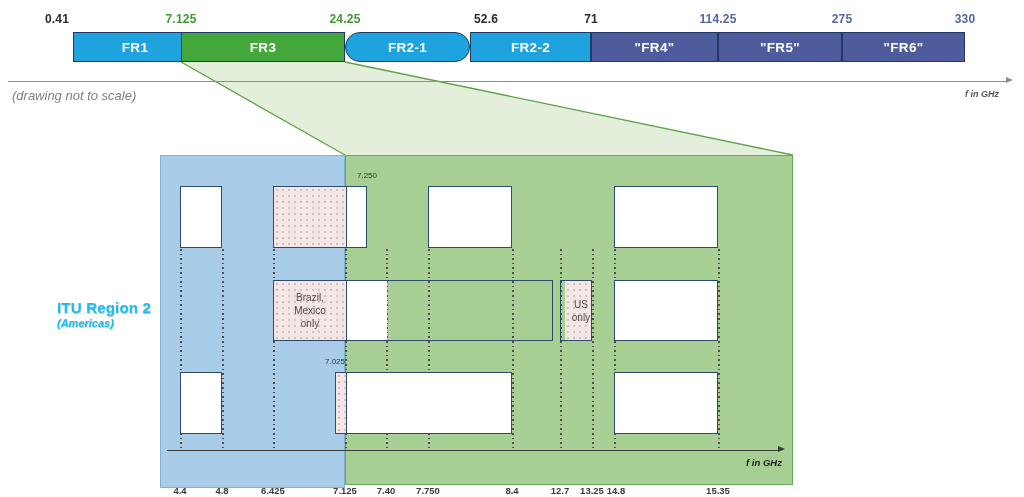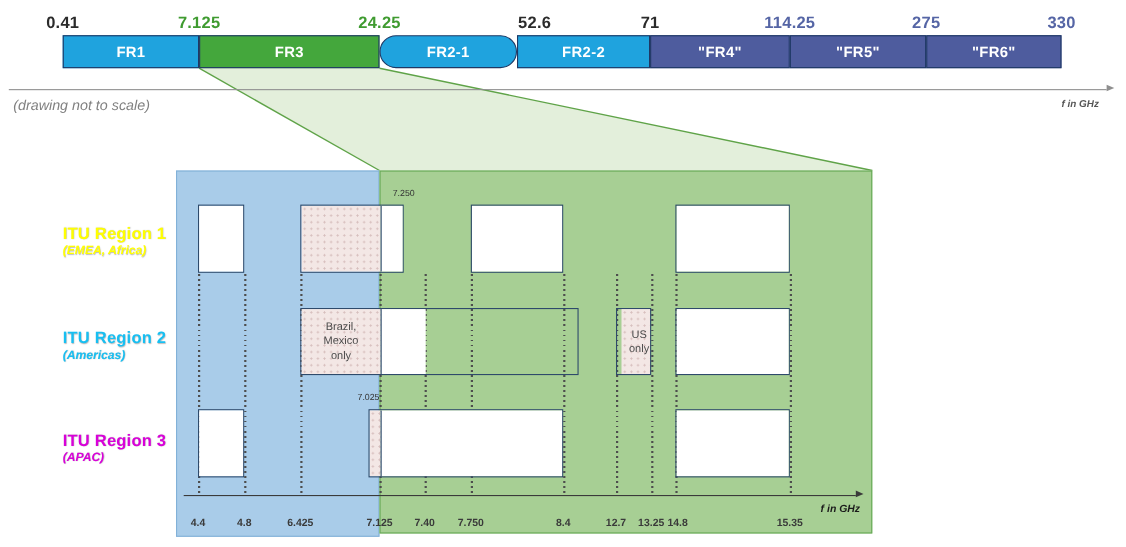--- a/index.html
+++ b/index.html
@@ -1,19 +1,19 @@
 <!DOCTYPE html>
 <html><head>
 <meta charset="utf-8">
 <style>
   html,body{margin:0;padding:0;background:#fff}
   #stage{position:relative;width:1024px;height:497px;background:#fff;overflow:hidden;
          font-family:"Liberation Sans",sans-serif}
   .abs{position:absolute}
-  .top-tick{top:12px;font-size:15px;font-weight:bold;transform:translateX(-50%);letter-spacing:.2px;z-index:2}
+  .top-tick{top:12px;font-size:12px;font-weight:bold;transform:translateX(-50%);letter-spacing:.2px;z-index:2}
   .band{top:32px;height:30px;border:1.2px solid #1F3864;box-sizing:border-box;display:flex;
         align-items:center;justify-content:center;color:#fff;font-weight:bold;font-size:13.5px;
         letter-spacing:.3px;z-index:1}
   .hline{height:1.3px;background:#8f8f8f;z-index:5}
   .hline.dark{background:#3a3a3a}
   .arrow-r{width:0;height:0;border-left:7px solid #8f8f8f;border-top:3.5px solid transparent;
            border-bottom:3.5px solid transparent;z-index:5}
   .arrow-r.dark{border-left-color:#3a3a3a}
   .note{font-size:13px;font-style:italic;color:#808080;z-index:5}
   .fghz{font-size:9px;font-style:italic;font-weight:bold;color:#555;z-index:5}
@@ -23,21 +23,21 @@
   .seg{position:absolute;top:0;bottom:0;box-sizing:border-box}
   .f-white{background:#fff}
   .f-pink{background-color:#F3E7E5;
           background-image:radial-gradient(rgba(170,125,125,.38) .8px,transparent 1.1px);
           background-size:6px 6px}
   .f-hatch{background-color:#fff;
            background-image:repeating-linear-gradient(135deg,rgba(210,130,130,.38) 0 1px,transparent 1px 9px)}
   .seg-label{position:absolute;inset:0;display:flex;align-items:center;justify-content:center;
              text-align:center;font-size:10px;color:#4a4a4a;white-space:pre-line;line-height:1.3}
   .box-top-label{font-size:8px;color:#333;transform:translateX(-50%);z-index:3}
-  .axis-tick{top:470px;font-size:9.5px;font-weight:bold;color:#3a3a3a;transform:translateX(-50%);z-index:5}
+  .axis-tick{top:485px;font-size:9.5px;font-weight:bold;color:#3a3a3a;transform:translateX(-50%);z-index:5}
   .region-label{z-index:3;text-shadow:.5px .5px 1px rgba(130,130,130,.55)}
   .region-title{font-size:15px;font-weight:bold;line-height:17px;letter-spacing:.2px}
   .region-sub{font-size:11px;font-weight:bold;font-style:italic;line-height:14px}
 </style>
 </head>
 <body>
 
 <div id="stage">
   <div class="abs note" style="left:12px;top:88px">(drawing not to scale)</div>
   <div class="abs hline" style="left:8px;top:81px;width:998px"></div>
@@ -48,21 +48,21 @@
   <div class="abs arrow-r dark" style="left:778px;top:446px"></div>
   <div class="abs fghz dark" style="left:746px;top:457px">f in GHz</div>
 <div class="abs top-tick" style="left: 57px; color: rgb(43, 43, 43);">0.41</div>
     <div class="abs top-tick" style="left: 181px; color: rgb(63, 155, 48);">7.125</div>
     <div class="abs top-tick" style="left: 345px; color: rgb(63, 155, 48);">24.25</div>
     <div class="abs top-tick" style="left: 470px; color: rgb(43, 43, 43); padding-left: 32px;">52.6</div>
     <div class="abs top-tick" style="left: 591px; color: rgb(43, 43, 43);">71</div>
     <div class="abs top-tick" style="left: 718px; color: rgb(85, 101, 165);">114.25</div>
     <div class="abs top-tick" style="left: 842px; color: rgb(85, 101, 165);">275</div>
     <div class="abs top-tick" style="left: 965px; color: rgb(85, 101, 165);">330</div>
-    <div class="abs band" style="left: 57px; width: 124px; background: rgb(31, 163, 222); border-color: rgb(31, 56, 100);">FR1</div>
+    <div class="abs band" style="left: 73px; width: 124px; background: rgb(31, 163, 222); border-color: rgb(31, 56, 100);">FR1</div>
     <div class="abs band" style="left: 181px; width: 164px; background: rgb(68, 167, 60); border-color: rgb(31, 56, 100);">FR3</div>
     <div class="abs band" style="left: 345px; width: 125px; background: rgb(31, 163, 222); border-color: rgb(31, 56, 100); border-radius: 15px;">FR2-1</div>
     <div class="abs band" style="left: 470px; width: 121px; background: rgb(31, 163, 222); border-color: rgb(31, 56, 100);">FR2-2</div>
     <div class="abs band" style="left: 591px; width: 127px; background: rgb(78, 92, 158); border-color: rgb(31, 56, 100);">"FR4"</div>
     <div class="abs band" style="left: 718px; width: 124px; background: rgb(78, 92, 158); border-color: rgb(31, 56, 100);">"FR5"</div>
     <div class="abs band" style="left: 842px; width: 123px; background: rgb(78, 92, 158); border-color: rgb(31, 56, 100);">"FR6"</div>
     <div class="abs " style="left: 0px; top: 0px; z-index: 0;"><svg width="1024" height="497" viewBox="0 0 1024 497">
         <polygon points="181,62 345,62 793,155 345,155" fill="#DFEDD6" fill-opacity="0.88"></polygon>
         <line x1="181" y1="62" x2="345" y2="155" stroke="#5FA348" stroke-width="1.3"></line>
         <line x1="345" y1="62" x2="793" y2="155" stroke="#5FA348" stroke-width="1.3"></line>
@@ -87,21 +87,21 @@
       <div class="seg f-pink" style="left: 0px; width: 72px;"></div>
       <div class="seg f-white" style="left: 72px; width: 22px; border-left: 1px solid rgb(46, 74, 107);"></div>
     </div>
     <div class="abs box-top-label" style="left: 367px; top: 171px;">7.250</div>
     <div class="abs box" style="left: 428px; top: 186px; width: 84px; height: 62px; border-color: rgb(46, 74, 107);">
       <div class="seg f-white" style="left: 0px; width: 84px;"></div>
     </div>
     <div class="abs box" style="left: 614px; top: 186px; width: 104px; height: 62px; border-color: rgb(46, 74, 107);">
       <div class="seg f-white" style="left: 0px; width: 104px;"></div>
     </div>
-    <div class="abs box" style="left: 273px; top: 280px; width: 253px; height: 61px; border-color: rgb(46, 74, 107);">
+    <div class="abs box" style="left: 273px; top: 280px; width: 280px; height: 61px; border-color: rgb(46, 74, 107);">
       <div class="seg f-pink" style="left: 0px; width: 72px;">
         <div class="seg-label">Brazil,
 Mexico
 only</div>
       </div>
       <div class="seg f-white" style="left: 72px; width: 41px; border-left: 1px solid rgb(46, 74, 107);"></div>
     </div>
     <div class="abs box" style="left: 560px; top: 280px; width: 32px; height: 61px; border-color: rgb(46, 74, 107);">
       <div class="seg f-pink" style="left: 4px; width: 32px;">
         <div class="seg-label">US
@@ -115,31 +115,23 @@
       <div class="seg f-white" style="left: 0px; width: 42px;"></div>
     </div>
     <div class="abs box" style="left: 335px; top: 372px; width: 177px; height: 62px; border-color: rgb(46, 74, 107);">
       <div class="seg f-pink" style="left: 0px; width: 10px;"></div>
       <div class="seg f-white" style="left: 10px; width: 167px; border-left: 1px solid rgb(46, 74, 107);"></div>
     </div>
     <div class="abs box-top-label" style="left: 335px; top: 357px;">7.025</div>
     <div class="abs box" style="left: 614px; top: 372px; width: 104px; height: 62px; border-color: rgb(46, 74, 107);">
       <div class="seg f-white" style="left: 0px; width: 104px;"></div>
     </div>
-    <div class="abs region-label" style="left: 57px; top: 204px; color: rgb(255, 255, 0);">
-      <div class="region-title">ITU Region 1</div>
-      <div class="region-sub">(EMEA, Africa)</div>
-    </div>
     <div class="abs region-label" style="left: 57px; top: 299px; color: rgb(23, 191, 242);">
       <div class="region-title">ITU Region 2</div>
       <div class="region-sub">(Americas)</div>
-    </div>
-    <div class="abs region-label" style="left: 57px; top: 392px; color: rgb(217, 0, 217);">
-      <div class="region-title">ITU Region 3</div>
-      <div class="region-sub">(APAC)</div>
     </div>
     <div class="abs axis-tick" style="left: 180px;">4.4</div>
     <div class="abs axis-tick" style="left: 222px;">4.8</div>
     <div class="abs axis-tick" style="left: 273px;">6.425</div>
     <div class="abs axis-tick" style="left: 345px;">7.125</div>
     <div class="abs axis-tick" style="left: 386px;">7.40</div>
     <div class="abs axis-tick" style="left: 428px;">7.750</div>
     <div class="abs axis-tick" style="left: 512px;">8.4</div>
     <div class="abs axis-tick" style="left: 560px;">12.7</div>
     <div class="abs axis-tick" style="left: 592px;">13.25</div>

